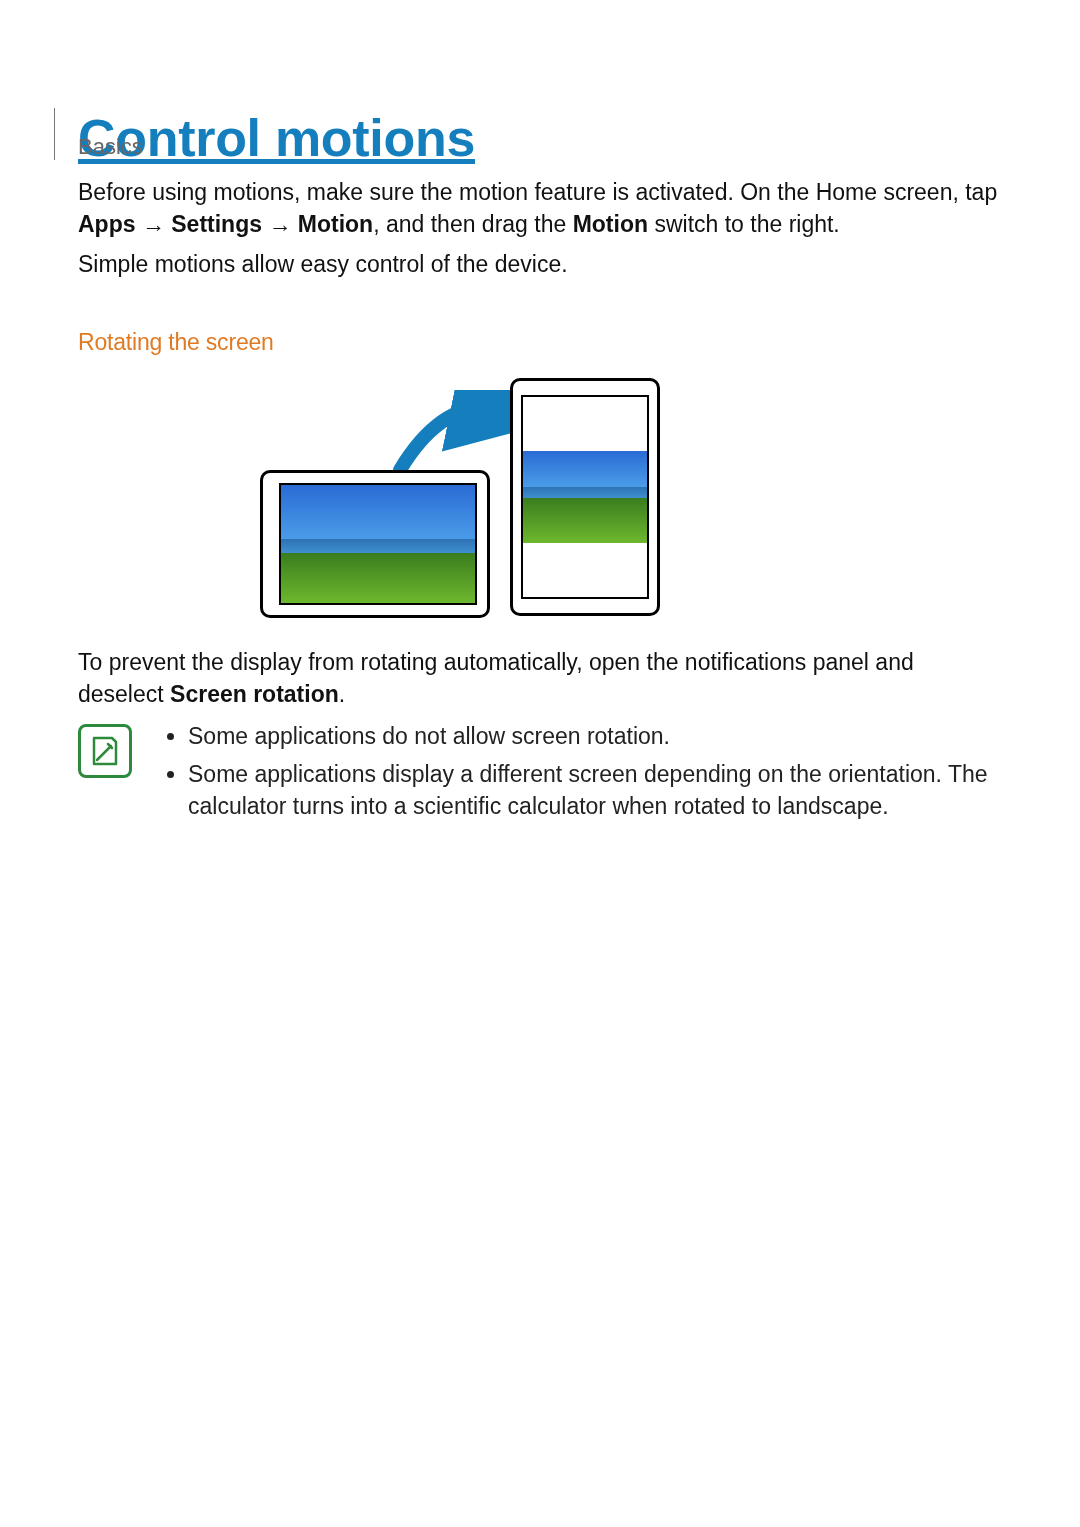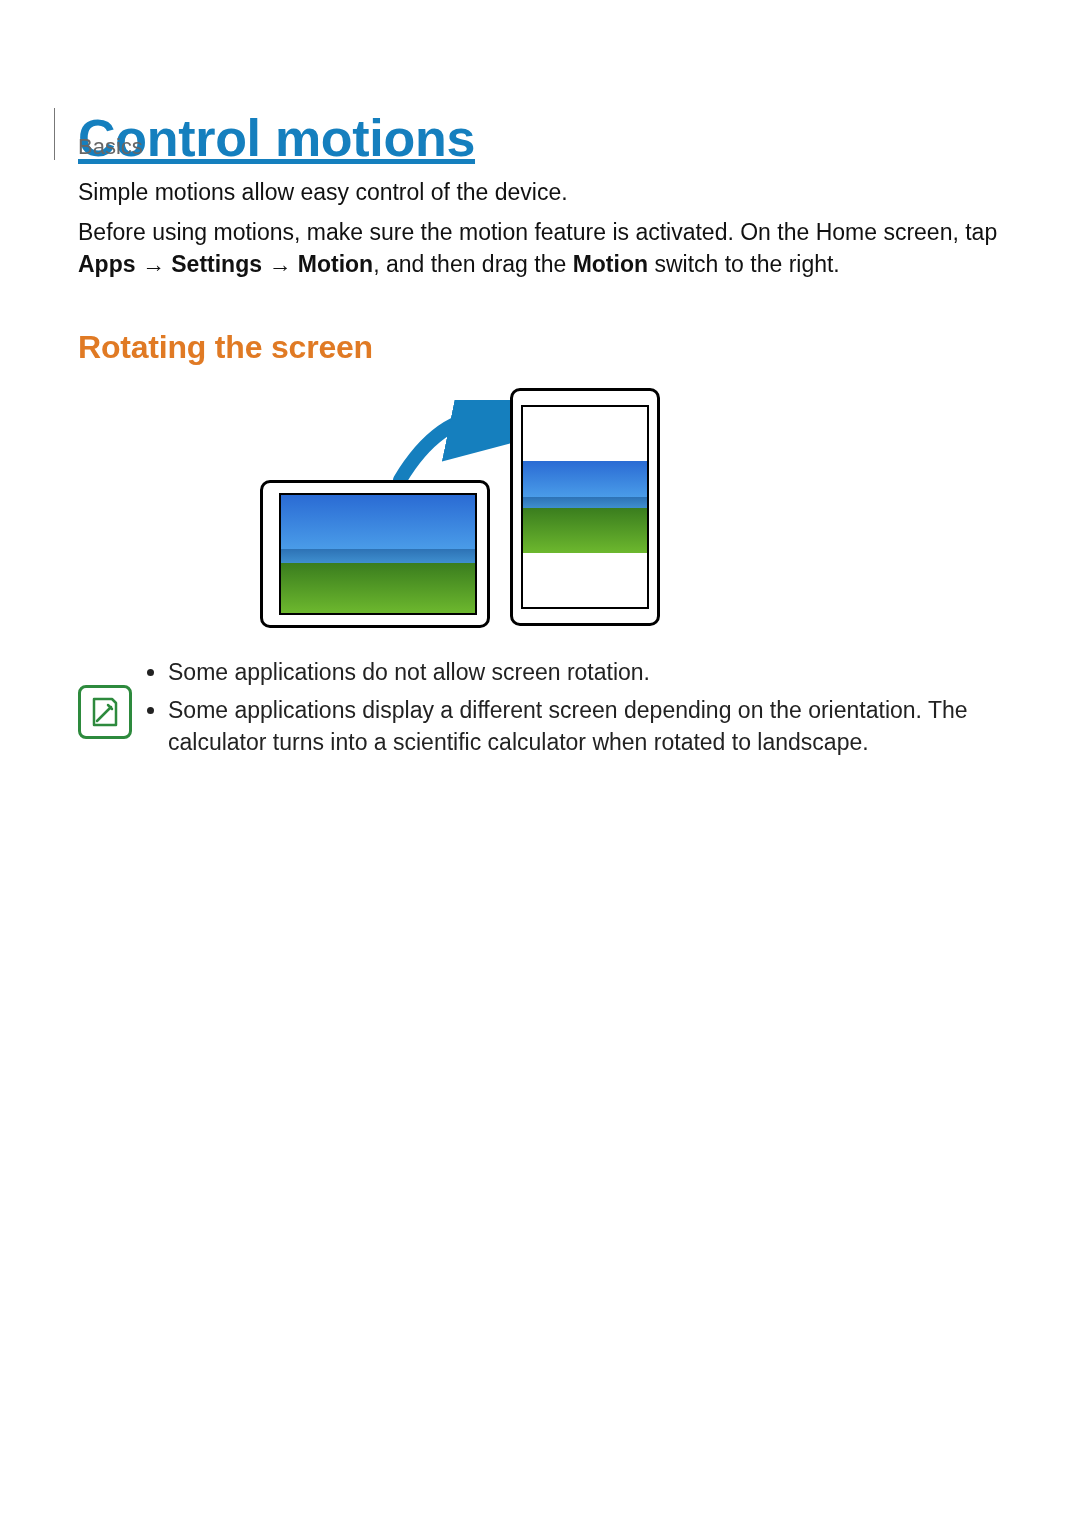--- a/index.html
+++ b/index.html
@@ -42,22 +42,22 @@
     text-decoration: underline;
   }
   .body {
     font-size: 23px;
     line-height: 1.4;
     color: #111;
     margin: 8px 0;
   }
   .bold { font-weight: 700; }
   .h2 {
-    font-size: 32px;
-    font-weight: 700;
+    font-size: 23px;
+    font-weight: 400;
     color: #e07a24;
     margin-top: 48px;
     margin-bottom: 19px;
     letter-spacing: -0.2px;
   }
   .figure {
     width: 100%;
     display: flex;
     justify-content: center;
     margin: 22px 0 18px 0;
@@ -113,22 +113,22 @@
   .portrait-photo { height: 92px; }
   .arrow {
     position: absolute;
     left: 130px;
     top: 12px;
     width: 130px;
     height: 90px;
   }
   .note-row {
     display: flex;
-    align-items: center;
-    gap: 16px;
+    align-items: flex-start;
+    gap: 36px;
     margin-top: 10px;
   }
   .note-icon {
     flex: 0 0 48px;
     width: 48px;
     height: 48px;
     border: 3px solid #2d8a3d;
     border-radius: 8px;
     display:flex; align-items:center; justify-content:center;
     margin-top: 4px;
@@ -148,25 +148,25 @@
 </style>
 </head>
 <body>
 
 <div class="page">
   <div class="tab-mark"></div>
   <div class="chapter">Basics</div>
 
   <h1 class="h1">Control motions</h1>
 
-  <p class="body">Simple motions allow easy control of the device.</p>
-
   <p class="body">
     <span>Before using motions, make sure the motion feature is activated. On the Home screen, tap </span><span class="bold">Apps</span><span> → </span><span class="bold">Settings</span><span> → </span><span class="bold">Motion</span><span>, and then drag the </span><span class="bold">Motion</span><span> switch to the right.</span>
   </p>
+
+  <p class="body">Simple motions allow easy control of the device.</p>
 
   <h2 class="h2">Rotating the screen</h2>
 
 
   <div class="figure">
     <div class="fig-stage">
 
       <svg class="arrow" viewBox="0 0 130 90">
         <defs>
           <marker id="ah" markerWidth="8" markerHeight="8" refX="4" refY="4" orient="auto">
@@ -192,20 +192,23 @@
             <div class="sky"></div>
               <div class="sea"></div>
               <div class="grass"></div>
           </div>
         </div>
       </div>
 
     </div>
   </div>
 
+  <p class="body">
+    <span>To prevent the display from rotating automatically, open the notifications panel and deselect </span><span class="bold">Screen rotation</span><span>.</span>
+  </p>
 
   <div class="note-row">
     <div class="note-icon">
       <svg width="34" height="34" viewBox="0 0 34 34">
         <path d="M6 4 h18 l4 4 v22 h-22 z" fill="none" stroke="#2d8a3d" stroke-width="2.5" stroke-linejoin="round"></path>
         <path d="M9 26 l14 -14 M20 10 l4 4" fill="none" stroke="#2d8a3d" stroke-width="2.5" stroke-linecap="round"></path>
       </svg>
     </div>
     <div class="bullets">
       <ul>

